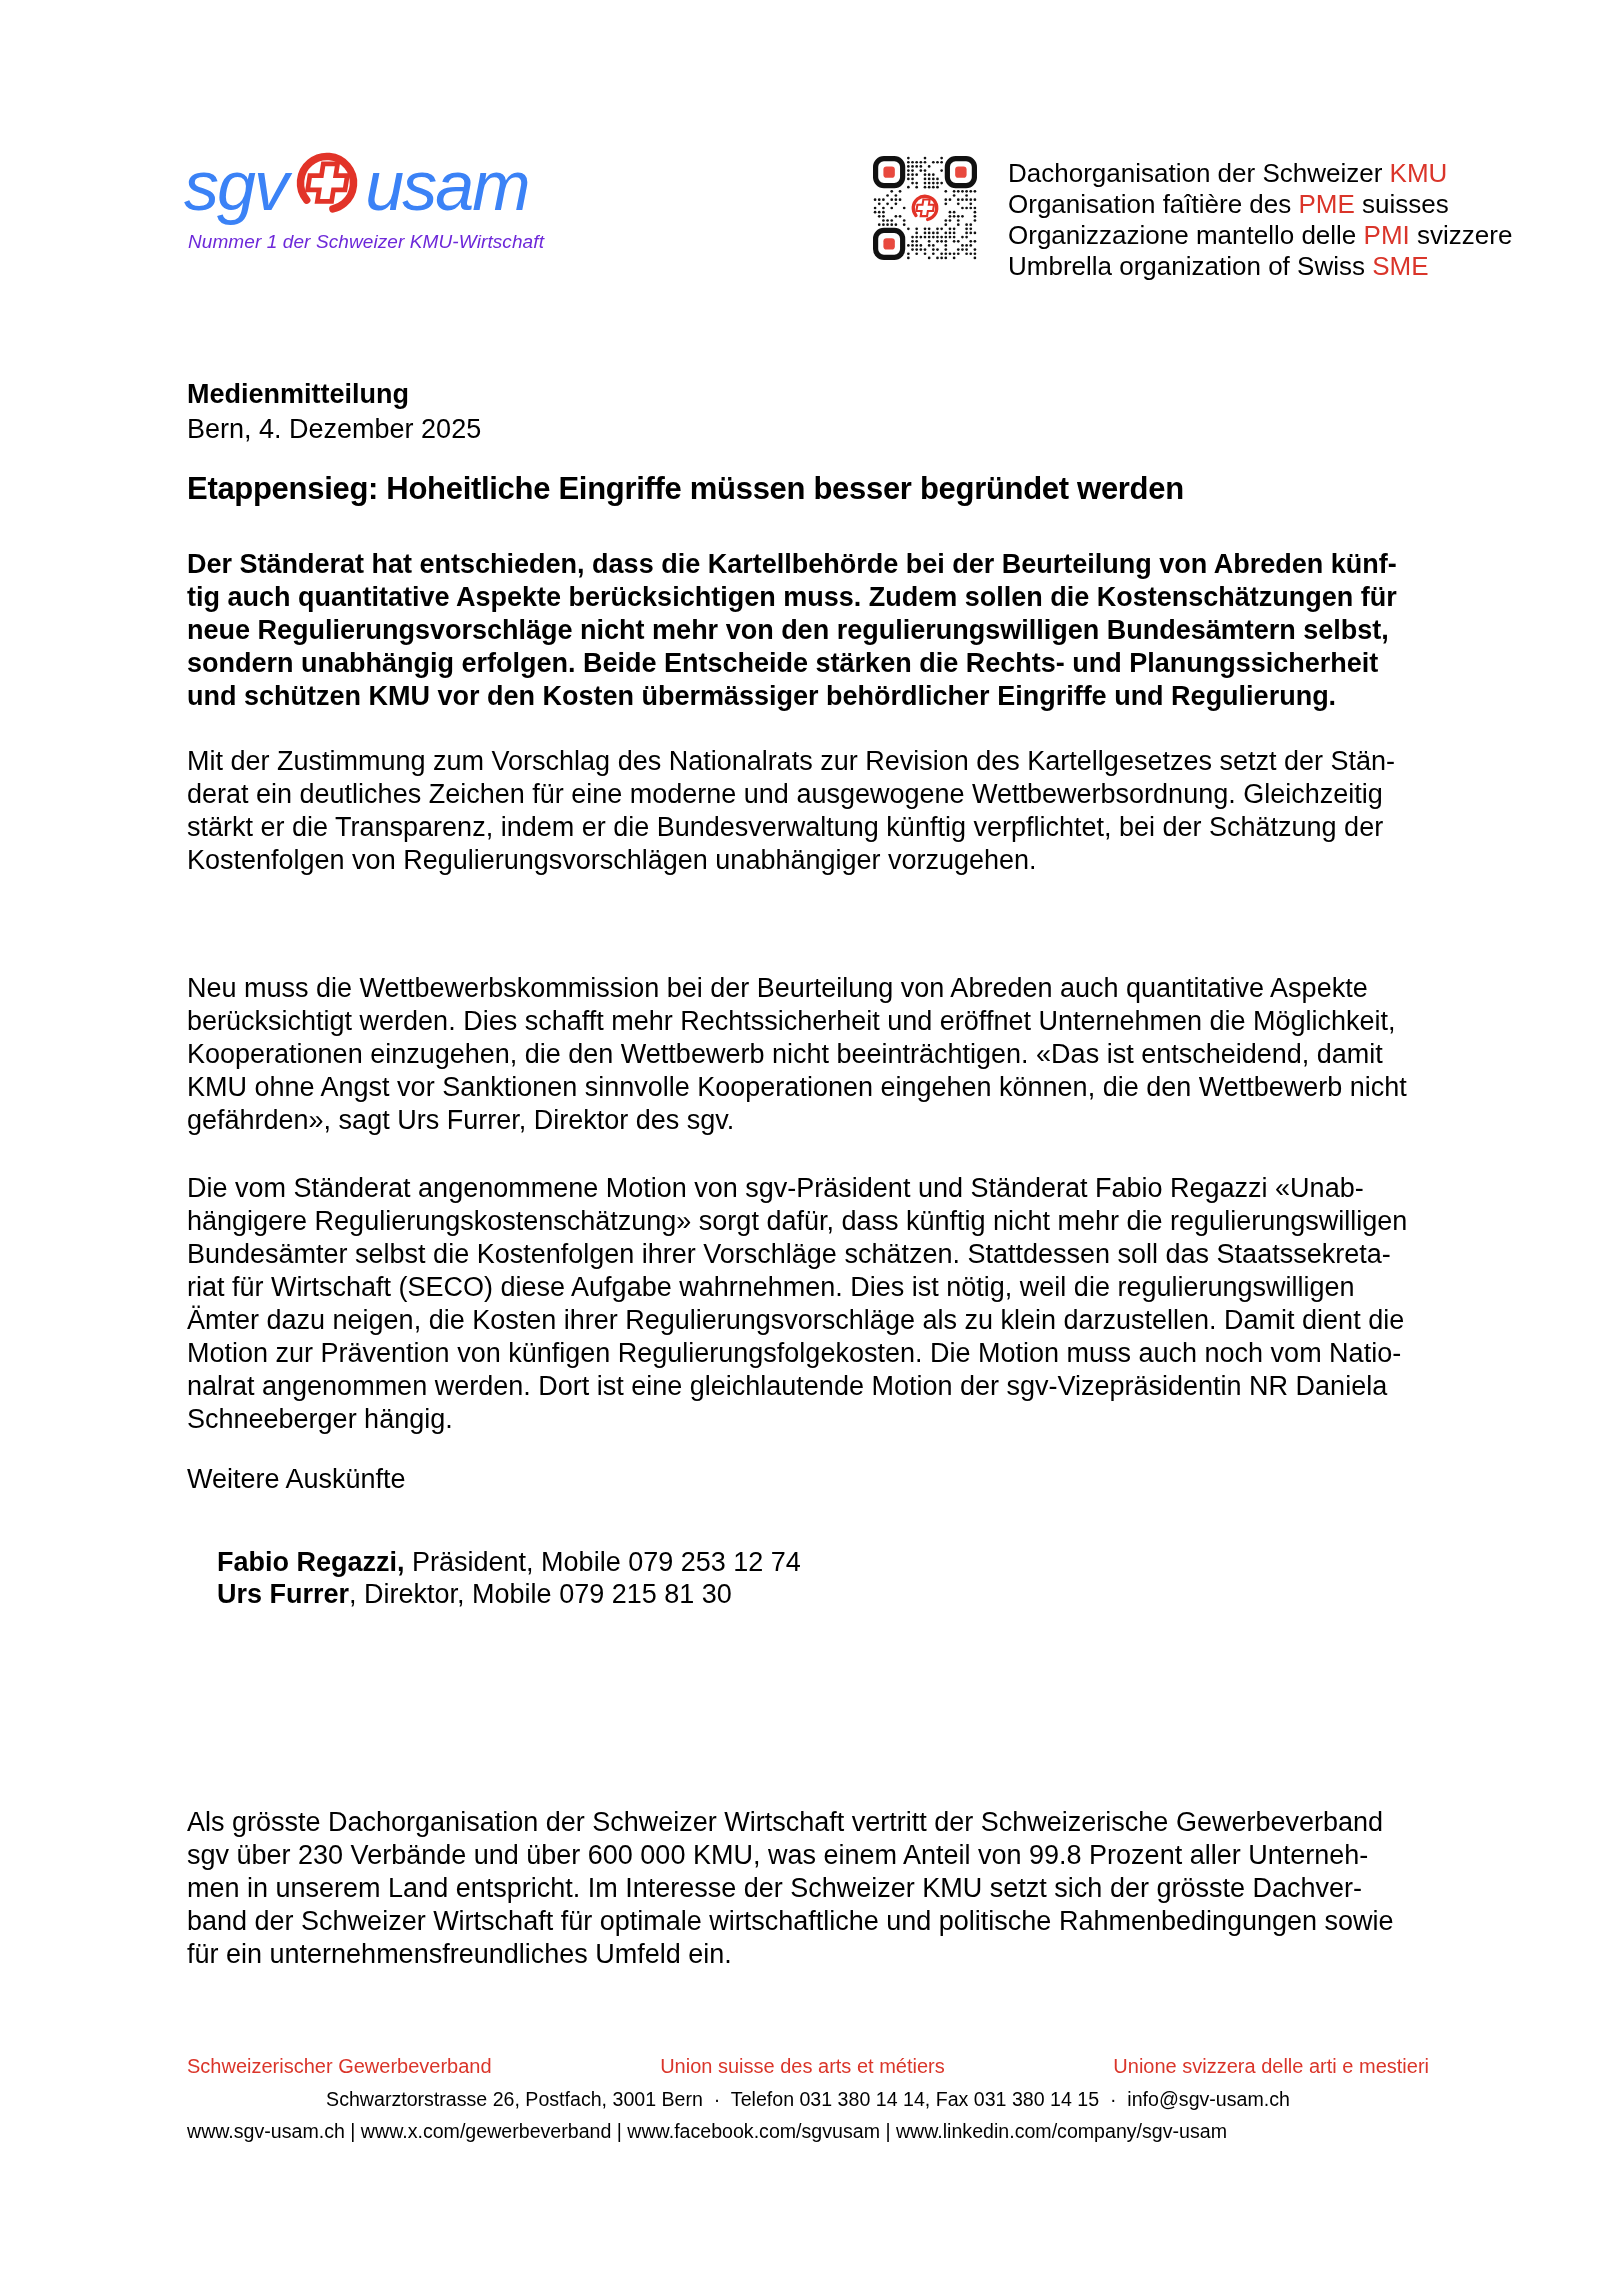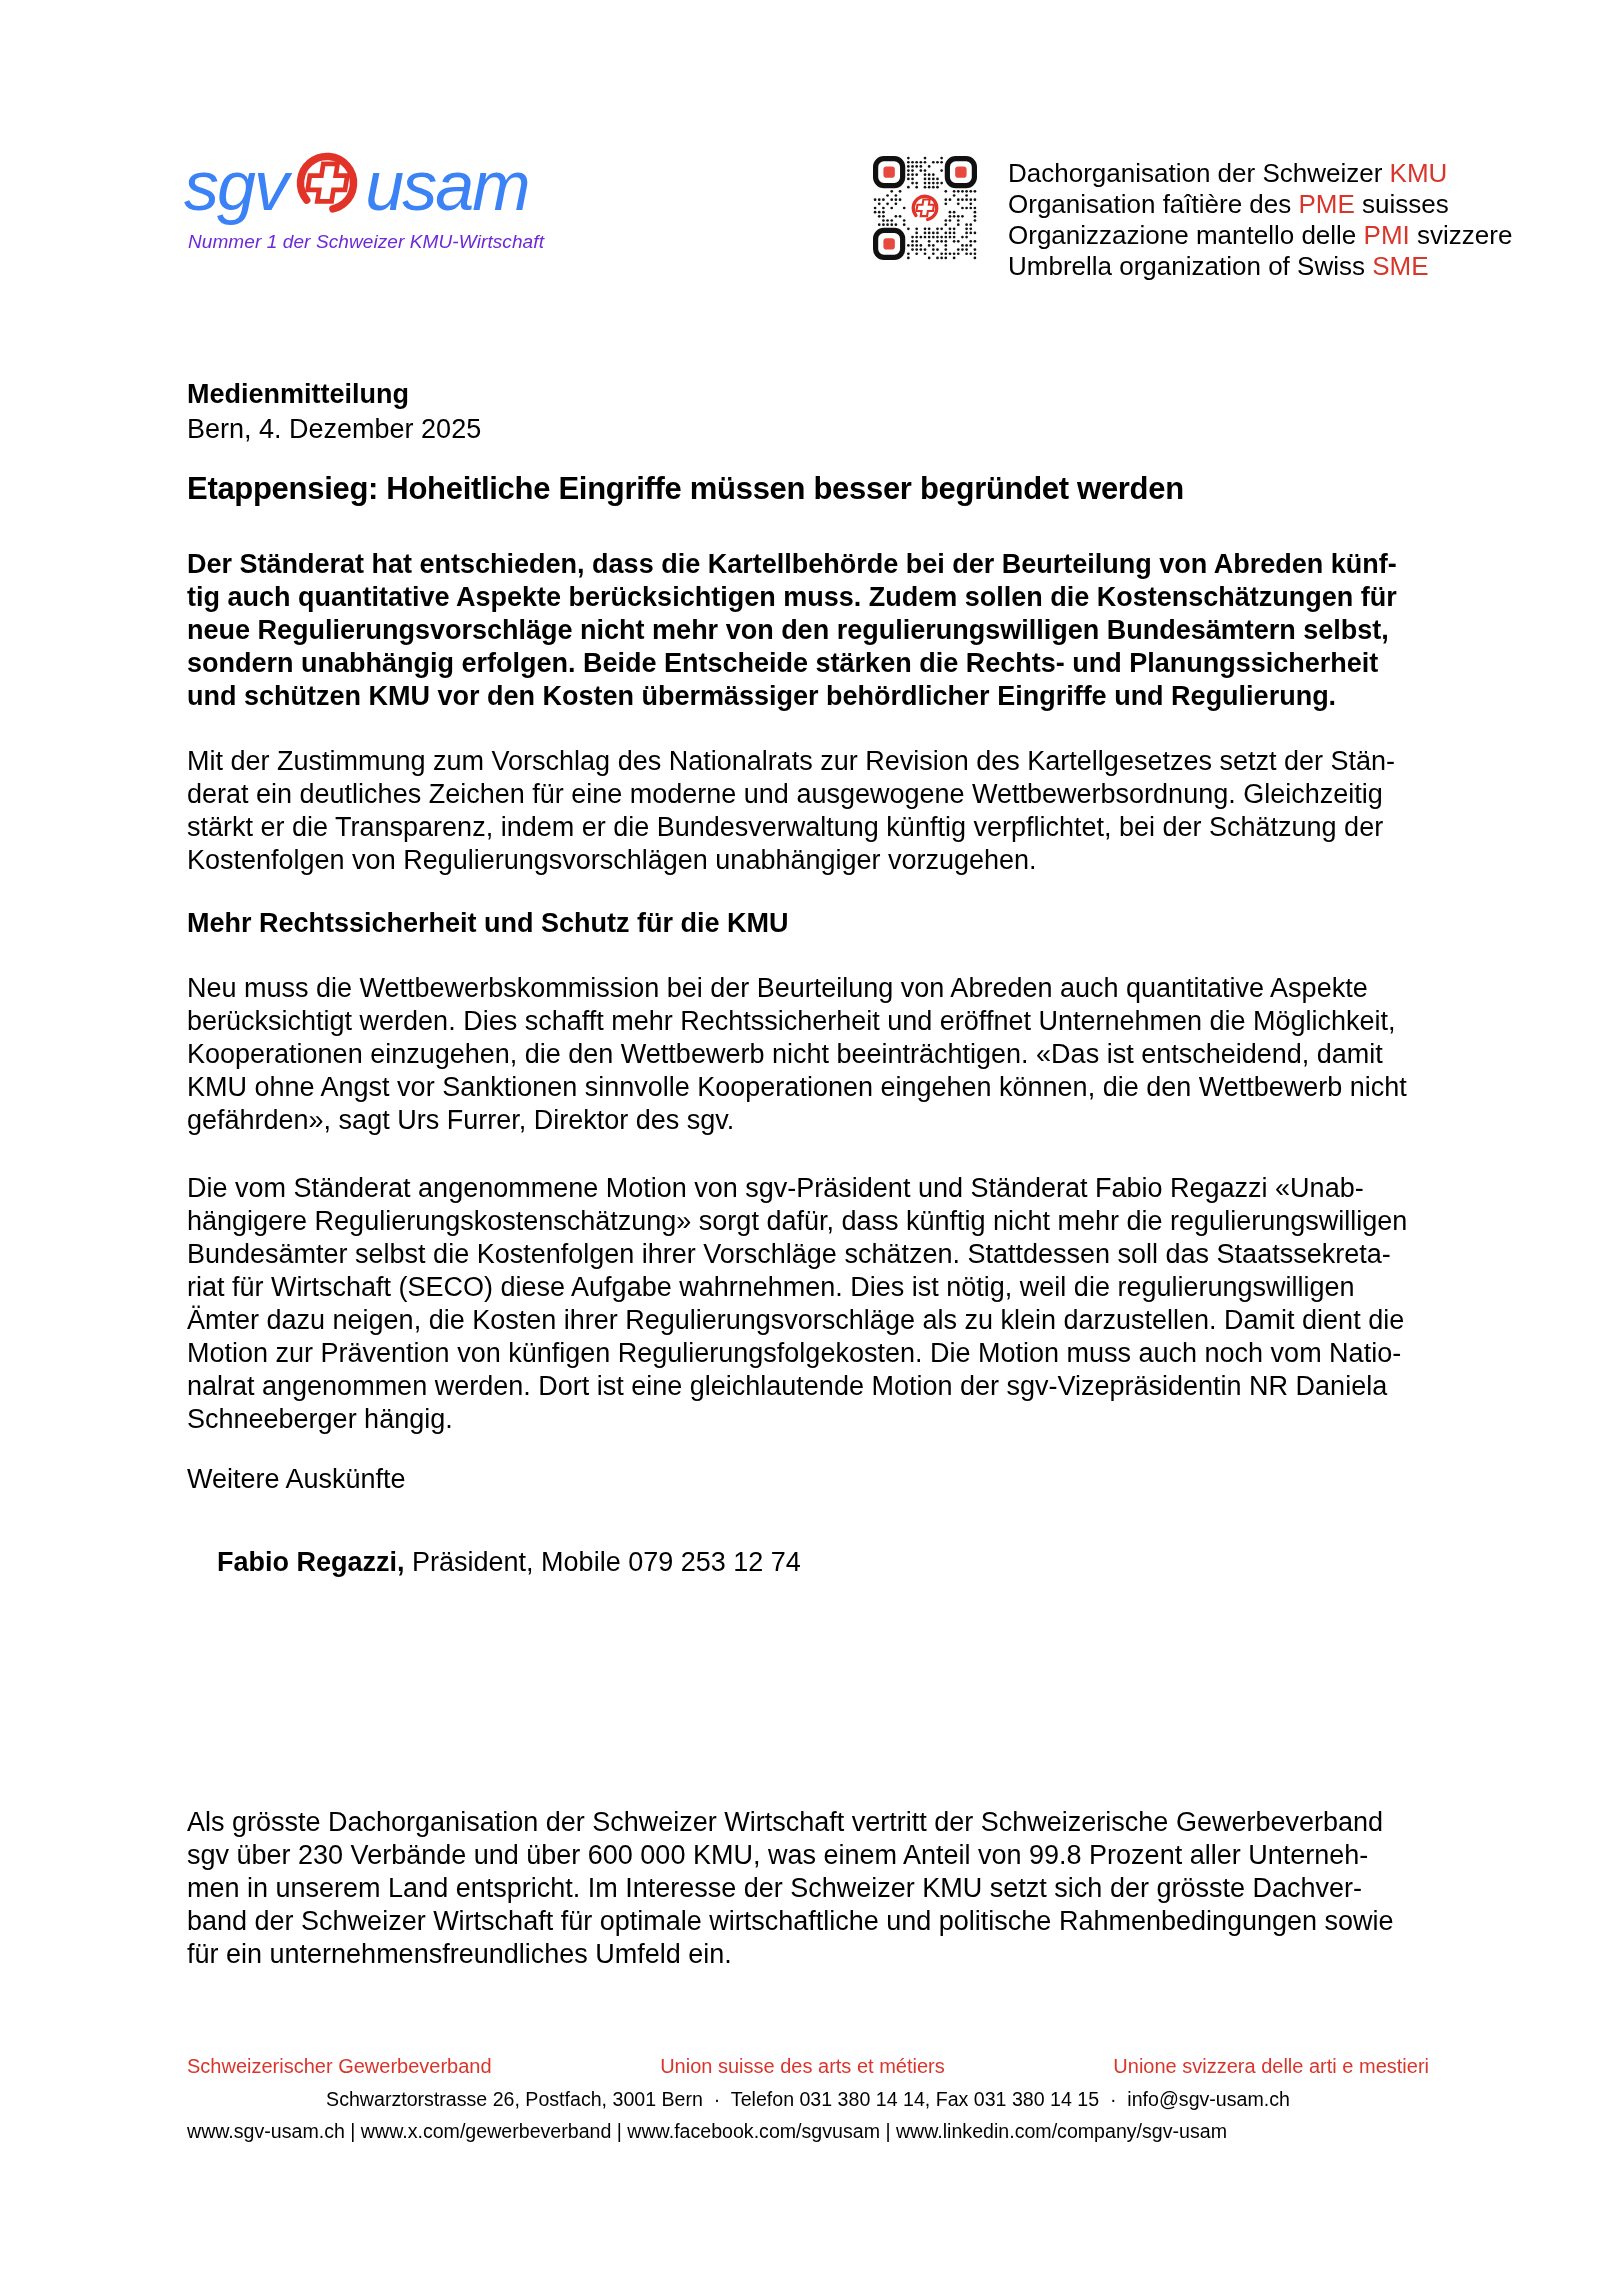--- a/index.html
+++ b/index.html
@@ -319,21 +319,20 @@
 derat ein deutliches Zeichen für eine moderne und ausgewogene Wettbewerbsordnung. Gleichzeitig
 stärkt er die Transparenz, indem er die Bundesverwaltung künftig verpflichtet, bei der Schätzung der
 Kostenfolgen von Regulierungsvorschlägen unabhängiger vorzugehen.</div>
 
   <div class="abs para bold lead">Der Ständerat hat entschieden, dass die Kartellbehörde bei der Beurteilung von Abreden künf-
 tig auch quantitative Aspekte berücksichtigen muss. Zudem sollen die Kostenschätzungen für
 neue Regulierungsvorschläge nicht mehr von den regulierungswilligen Bundesämtern selbst,
 sondern unabhängig erfolgen. Beide Entscheide stärken die Rechts- und Planungssicherheit
 und schützen KMU vor den Kosten übermässiger behördlicher Eingriffe und Regulierung.</div>
 
-  <h2 class="abs subhead" style="margin:0">Mehr Rechtssicherheit und Schutz für die KMU</h2>
 
   <div class="abs para p3">Neu muss die Wettbewerbskommission bei der Beurteilung von Abreden auch quantitative Aspekte
 berücksichtigt werden. Dies schafft mehr Rechtssicherheit und eröffnet Unternehmen die Möglichkeit,
 Kooperationen einzugehen, die den Wettbewerb nicht beeinträchtigen. «Das ist entscheidend, damit
 KMU ohne Angst vor Sanktionen sinnvolle Kooperationen eingehen können, die den Wettbewerb nicht
 gefährden», sagt Urs Furrer, Direktor des sgv.</div>
 
   <div class="abs para p4">Die vom Ständerat angenommene Motion von sgv-Präsident und Ständerat Fabio Regazzi «Unab-
 hängigere Regulierungskostenschätzung» sorgt dafür, dass künftig nicht mehr die regulierungswilligen
 Bundesämter selbst die Kostenfolgen ihrer Vorschläge schätzen. Stattdessen soll das Staatssekreta-
@@ -341,20 +340,23 @@
 Ämter dazu neigen, die Kosten ihrer Regulierungsvorschläge als zu klein darzustellen. Damit dient die
 Motion zur Prävention von künfigen Regulierungsfolgekosten. Die Motion muss auch noch vom Natio-
 nalrat angenommen werden. Dort ist eine gleichlautende Motion der sgv-Vizepräsidentin NR Daniela
 Schneeberger hängig.</div>
 
   <h2 class="abs contacts-head" style="margin:0">Weitere Auskünfte</h2>
 
   <div class="abs contact-line c1">
     <span class="bold">Fabio Regazzi,</span><span> Präsident, Mobile 079 253 12 74</span>
   </div>
+  <div class="abs contact-line c2">
+    <span class="bold">Urs Furrer</span><span>, Direktor, Mobile 079 215 81 30</span>
+  </div>
 
   <div class="abs para boilerplate">Als grösste Dachorganisation der Schweizer Wirtschaft vertritt der Schweizerische Gewerbeverband
 sgv über 230 Verbände und über 600 000 KMU, was einem Anteil von 99.8 Prozent aller Unterneh-
 men in unserem Land entspricht. Im Interesse der Schweizer KMU setzt sich der grösste Dachver-
 band der Schweizer Wirtschaft für optimale wirtschaftliche und politische Rahmenbedingungen sowie
 für ein unternehmensfreundliches Umfeld ein.</div>
 
   <div class="abs footer-orgs">
     <span>Schweizerischer Gewerbeverband</span>
     <span>Union suisse des arts et métiers</span>

